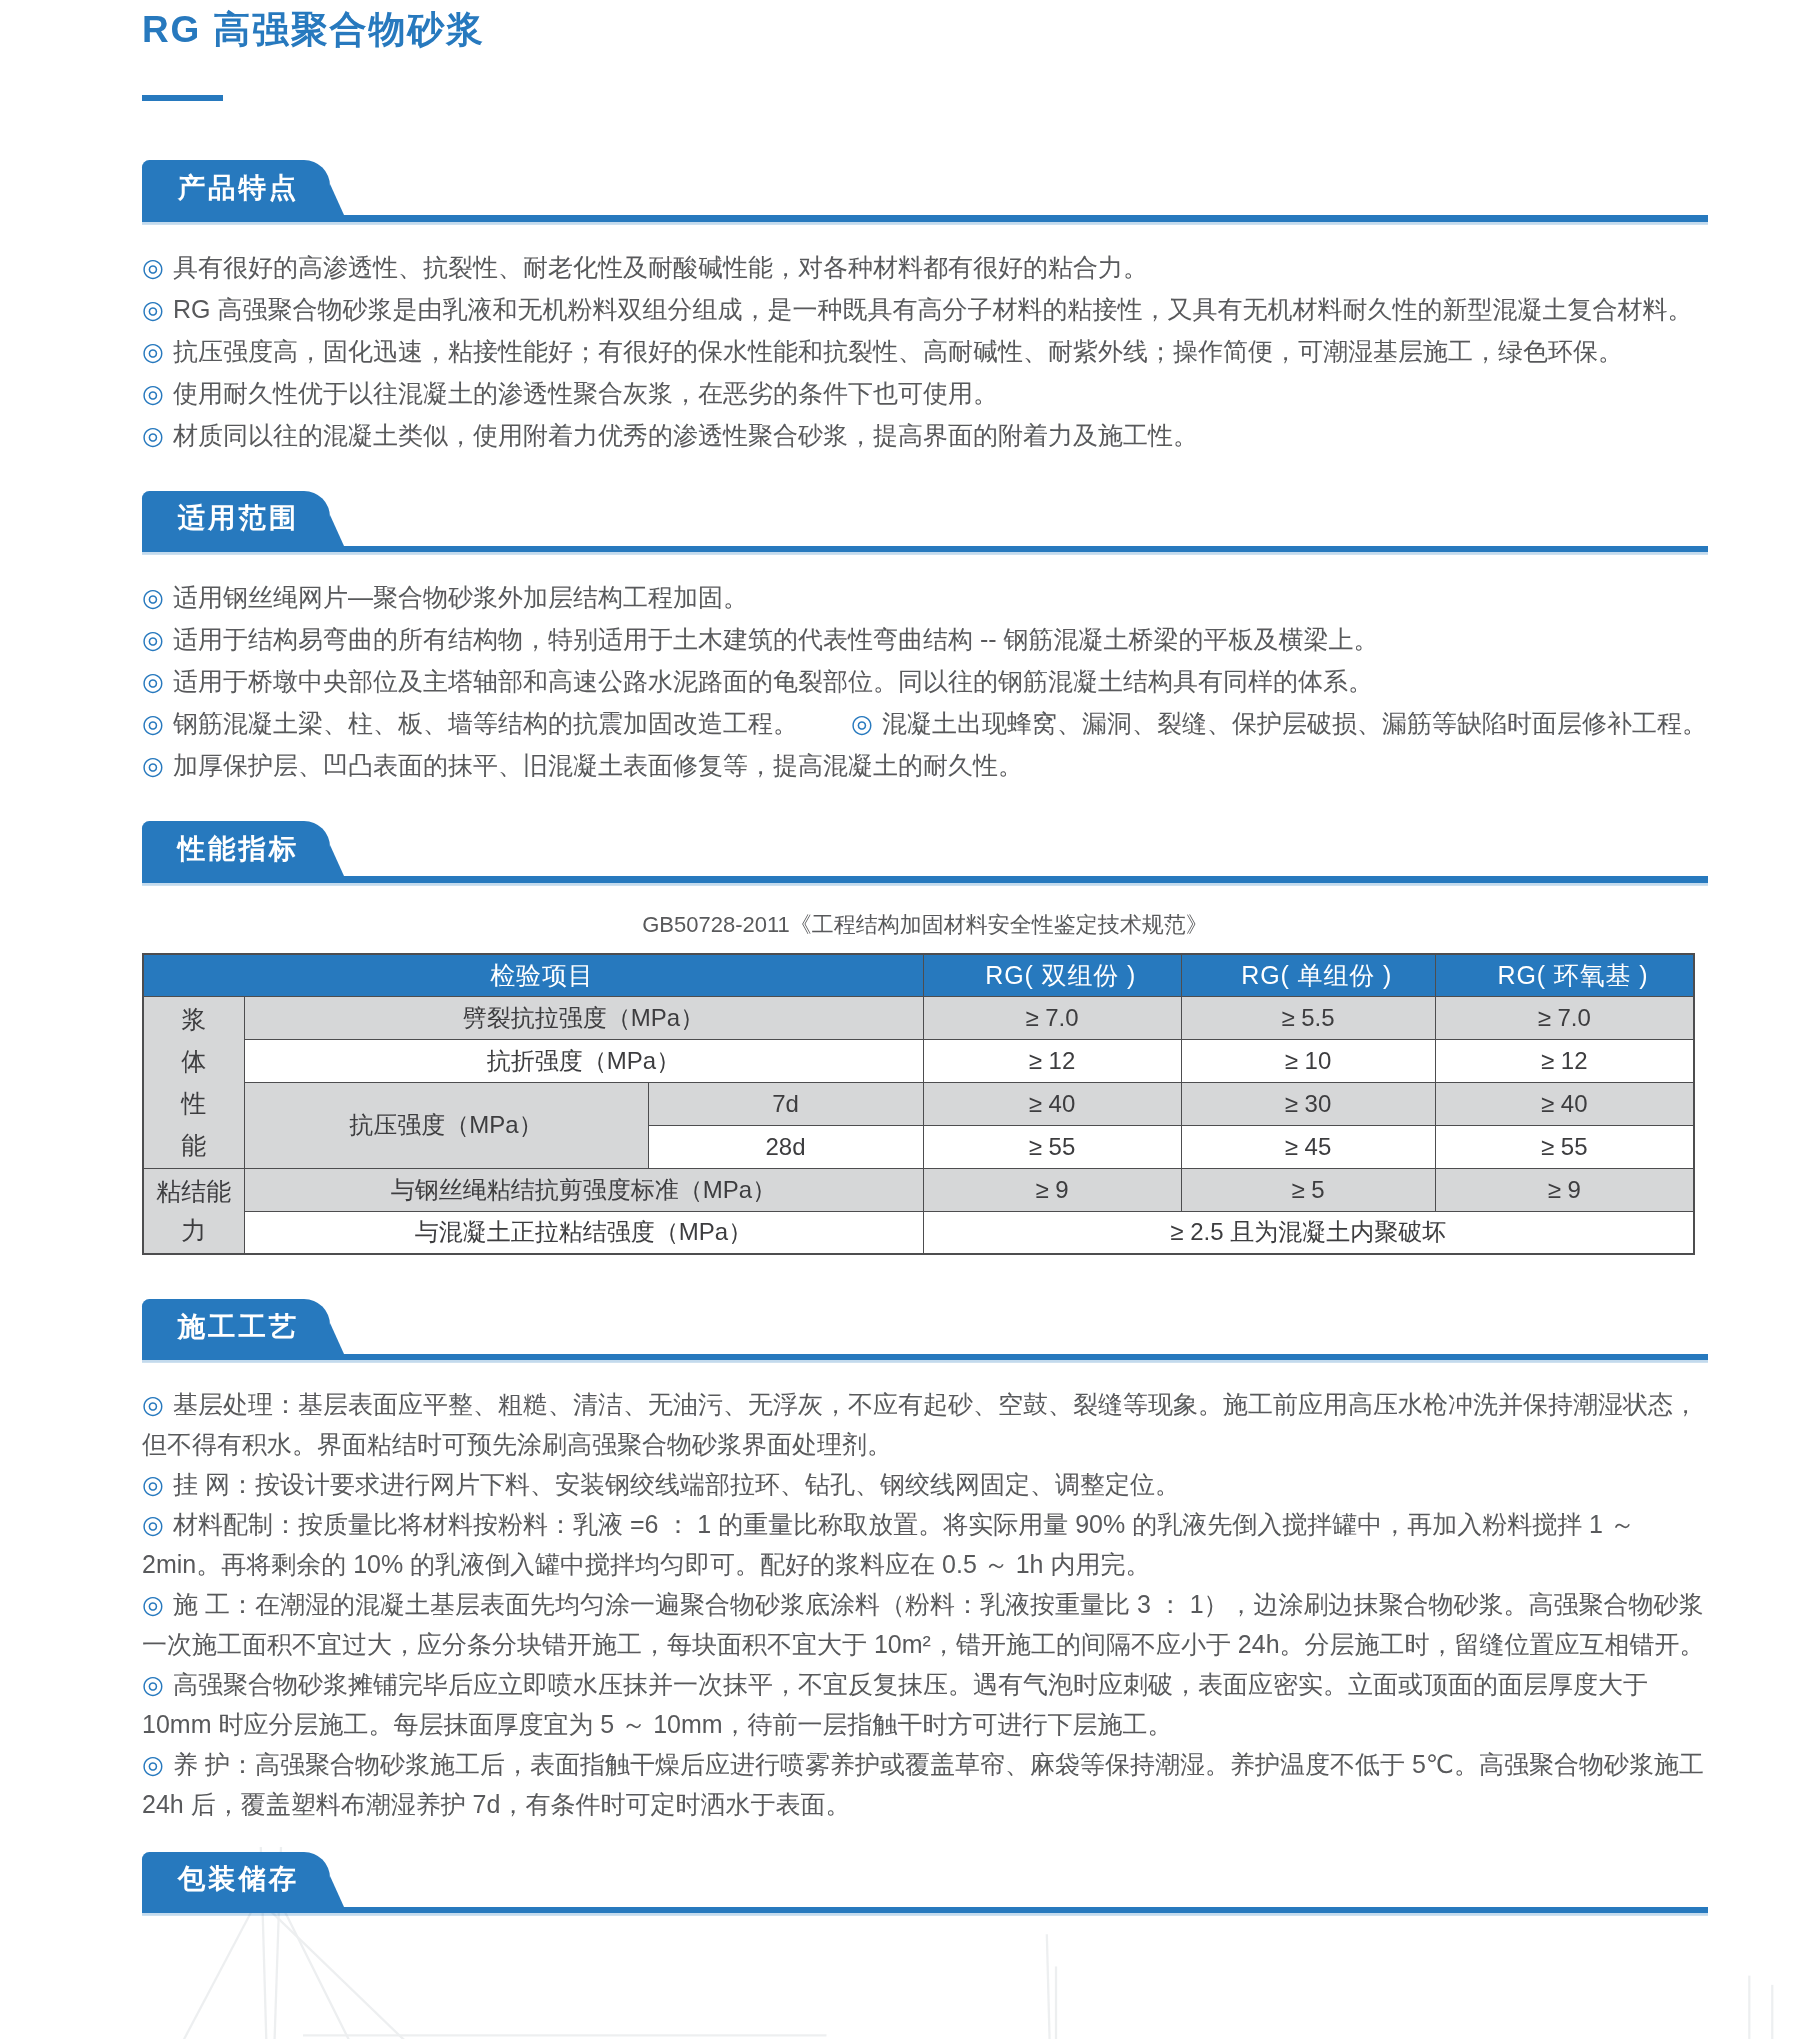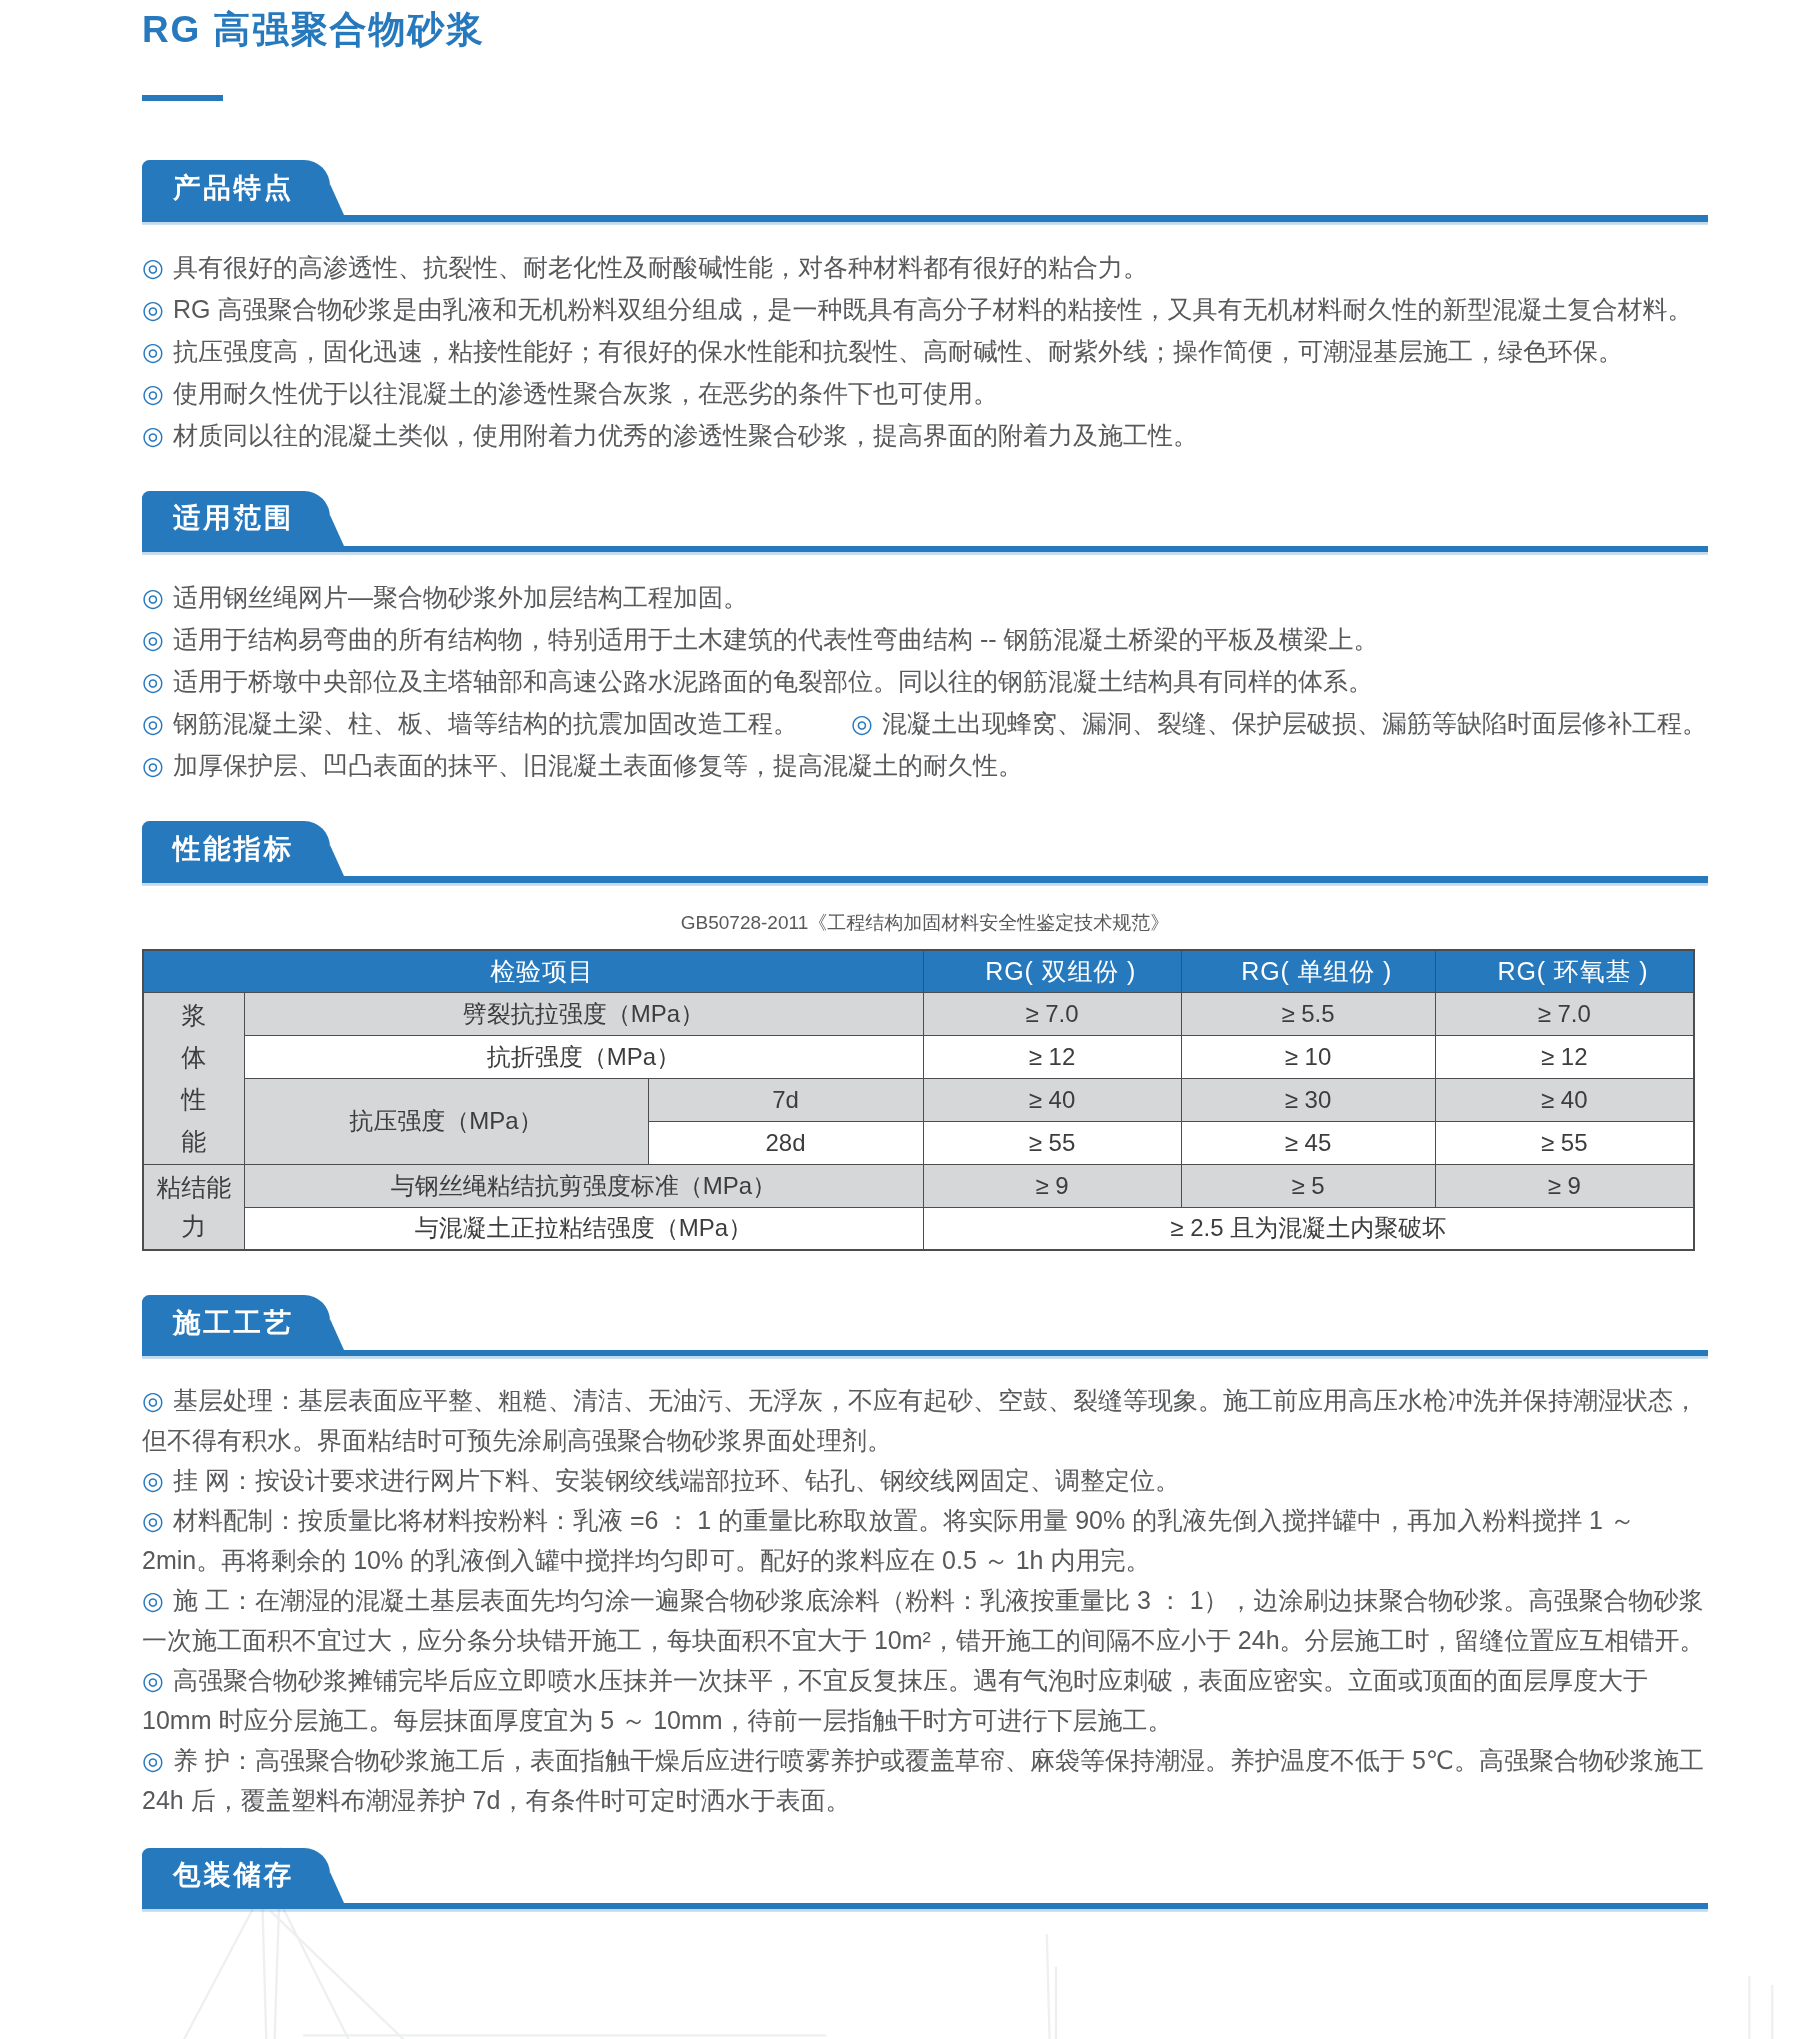--- a/index.html
+++ b/index.html
@@ -21,38 +21,38 @@
 
   .page-title{
     margin-top:5px;font-size:37px;font-weight:700;color:var(--accent);
     letter-spacing:1.8px;
   }
   .title-dash{width:81px;height:6.4px;background:var(--accent);margin-top:40px;}
 
   .section{margin-top:35px;}
   .sec-head{position:relative;}
   .sec-badge{
-    position:relative;display:inline-flex;align-items:center;justify-content:center;
+    position:relative;display:inline-flex;align-items:center;justify-content:flex-end;
     min-width:188px;height:55px;padding:0 31px 0 26px;
     background:var(--accent);color:#fff;font-size:27.5px;font-weight:700;
     letter-spacing:2.8px;border-radius:7.3px 26px 0 0;vertical-align:bottom;
   }
   .sec-badge::after{
     content:"";position:absolute;left:100%;bottom:0;width:0;height:0;
     border-bottom:31px solid var(--accent);border-right:14.7px solid transparent;
   }
   .sec-rule{height:6.4px;background:var(--accent);box-shadow:0 2.8px 0 rgba(39,121,190,.28);}
   .sec-body{padding-top:24px;}
 
   p.bullet{margin:0;font-size:25px;line-height:42px;color:var(--text);}
   .sec-body.tight p.bullet{line-height:40px;}
   .mark{color:var(--accent);margin-right:9.2px;font-size:25px;}
   .mark.second{margin-left:53px;}
 
-  .perf-caption{text-align:center;font-size:19px;color:var(--text);margin:27.5px 0 13px 0;}
+  .perf-caption{text-align:center;font-size:22px;color:var(--text);margin:27.5px 0 13px 0;}
   table.perf{
     border-collapse:collapse;table-layout:fixed;width:1552px;
     font-size:24px;color:#3d3d3f;border:2.8px solid var(--table_border);
   }
   table.perf th,table.perf td{
     border:1.8px solid var(--table_border);text-align:center;vertical-align:middle;
     height:43px;padding:0 5.5px;overflow:hidden;
   }
   table.perf tr.thead th{
     background:var(--accent);color:#fff;font-weight:400;font-size:25px;height:42px;

